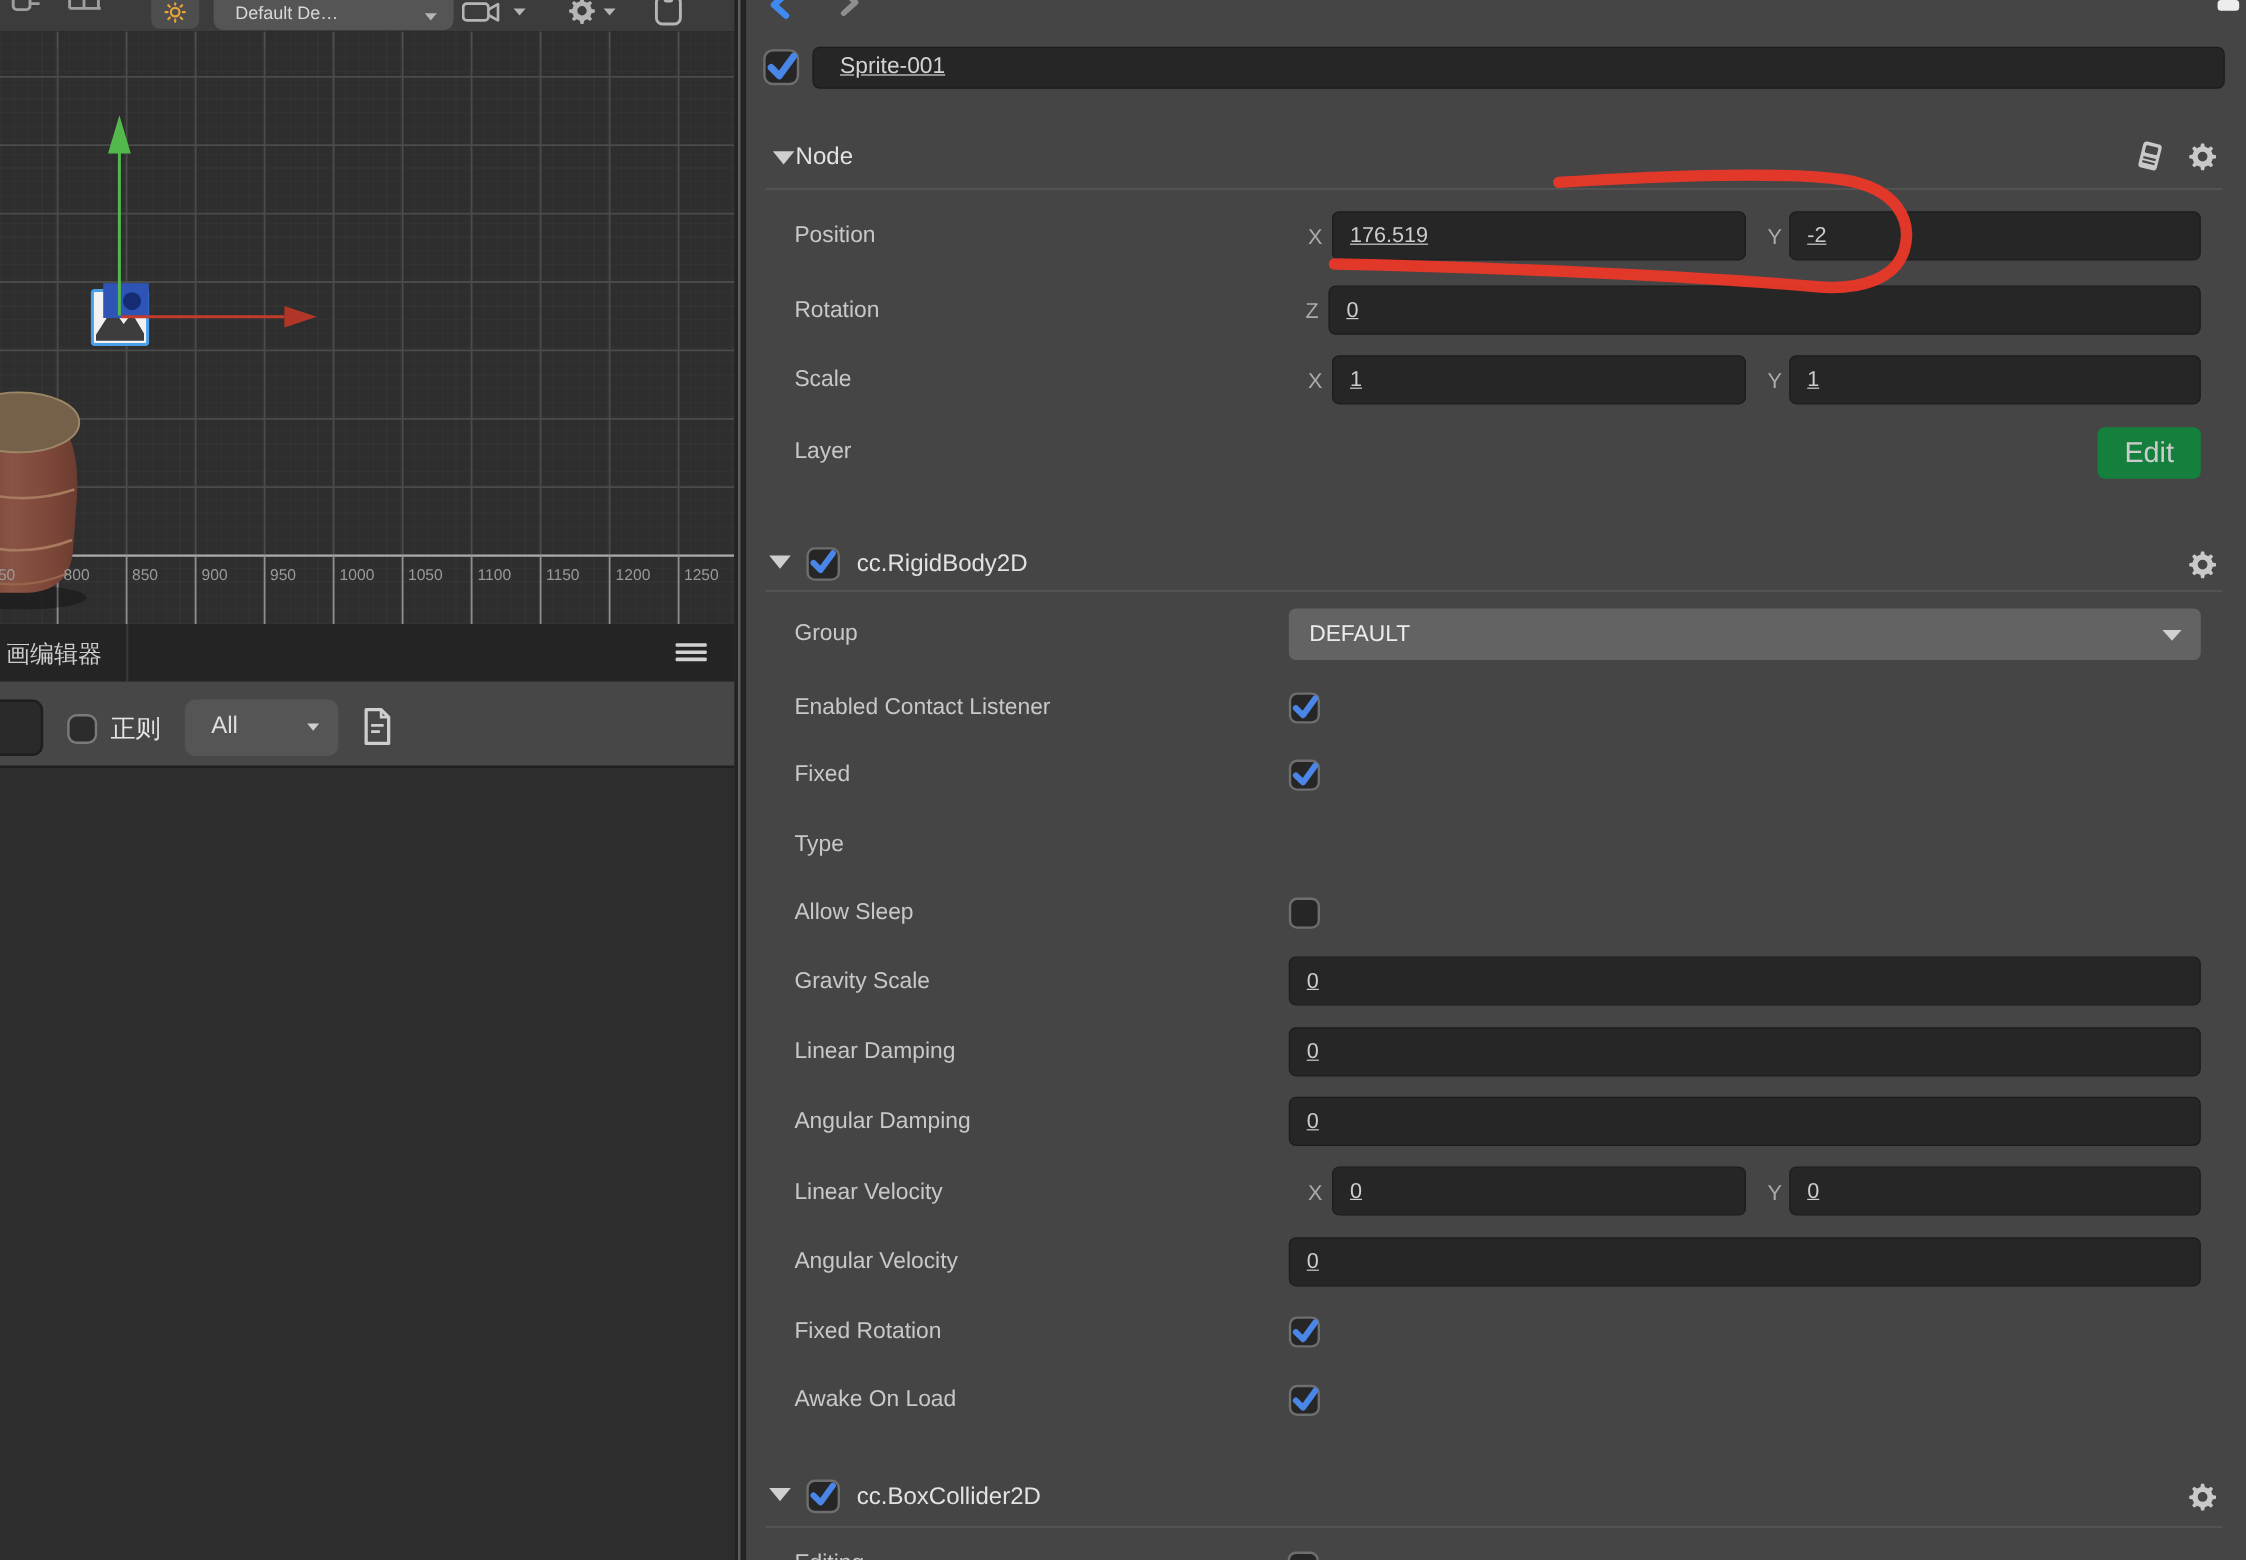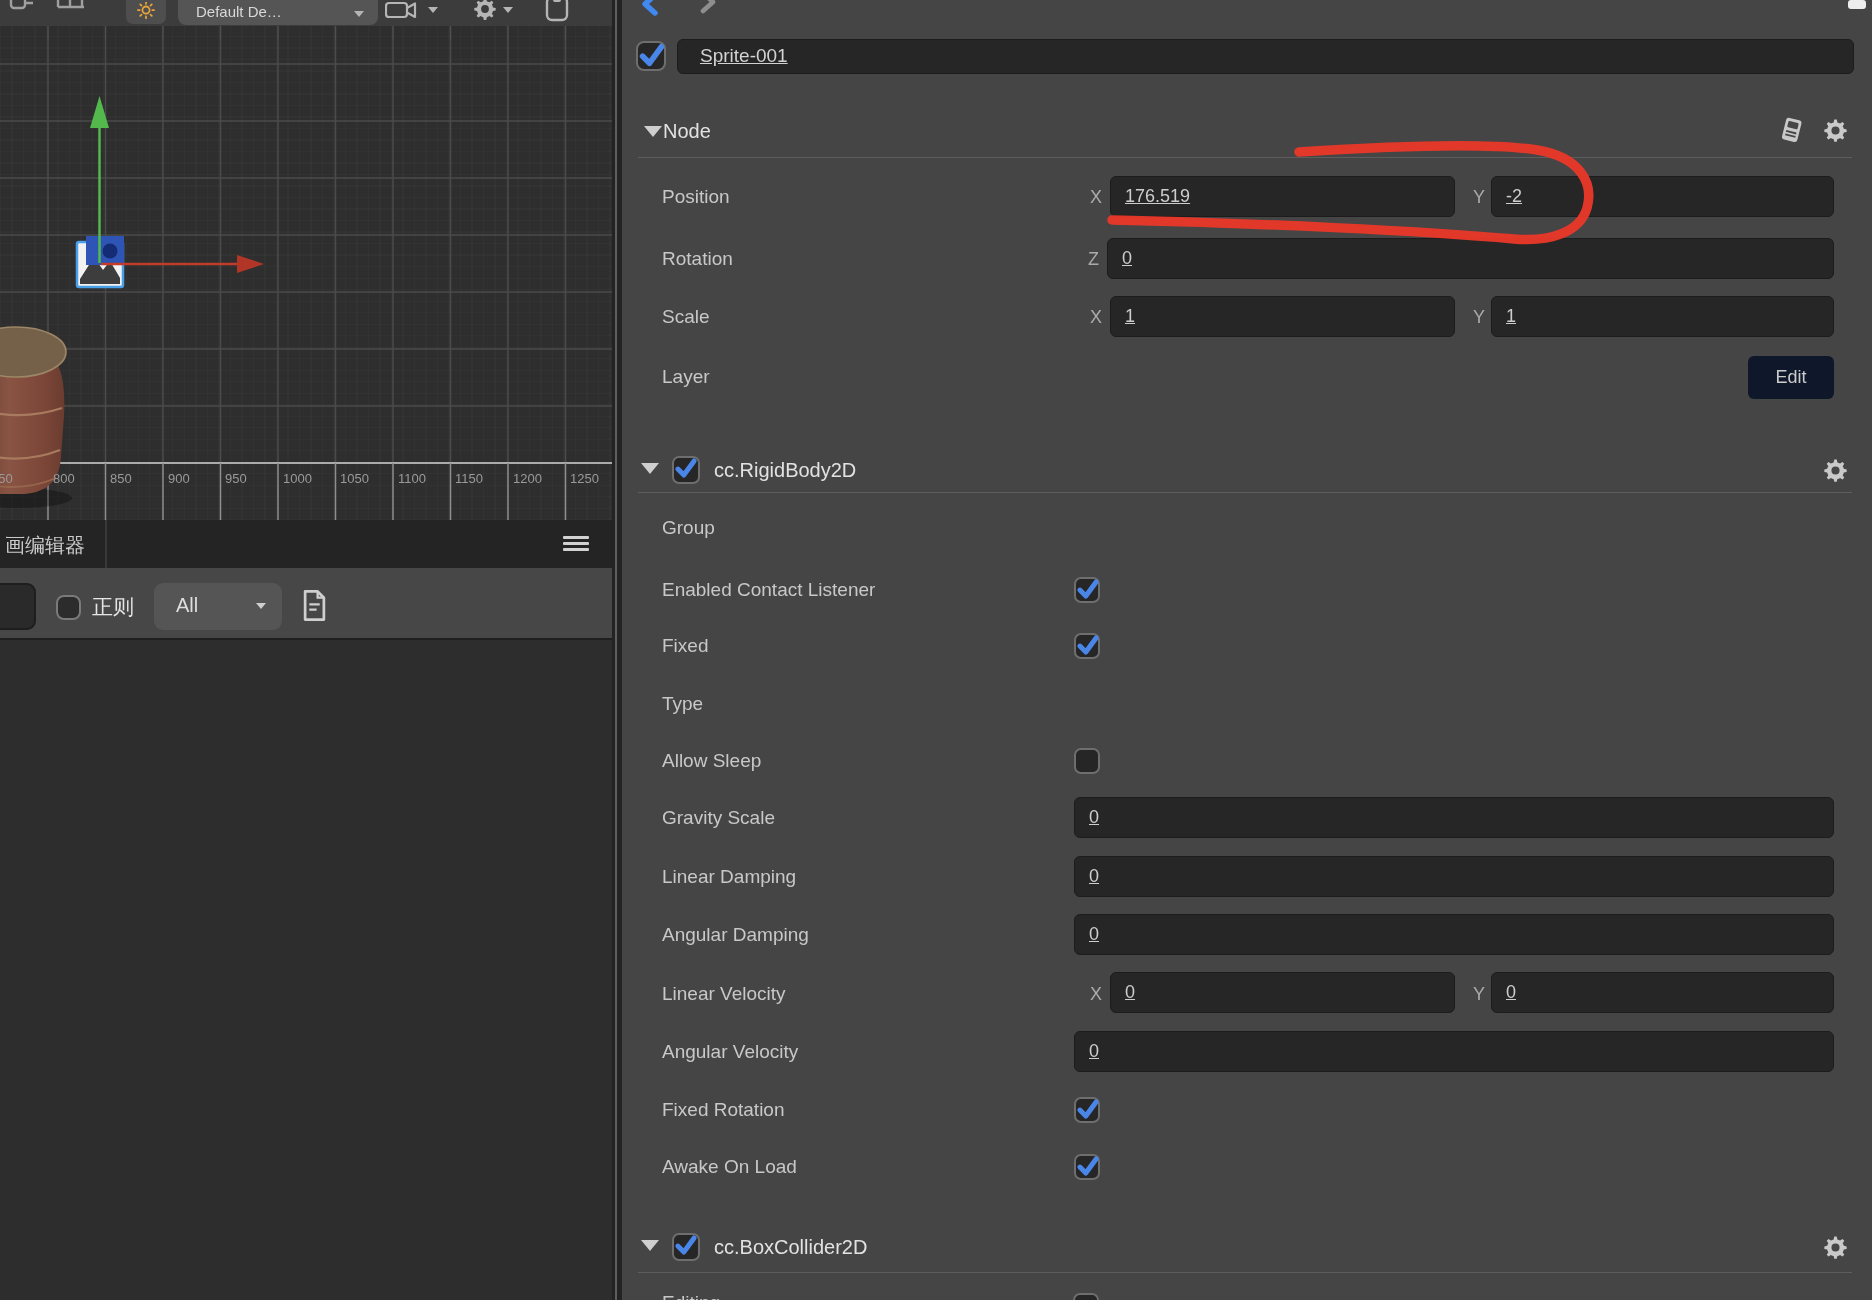--- a/index.html
+++ b/index.html
@@ -47,22 +47,22 @@
   .cb-lg{width:30px;height:30px;border-radius:8px;}
   .cb-lg svg{width:30px;height:30px;}
   .field{position:absolute;height:41px;background:#262626;border:1px solid #1c1c1c;border-radius:6px;
          color:#cdcdcd;font-size:18px;line-height:38px;padding-left:14px;text-decoration:underline;}
   .name-field{height:35px;line-height:32px;font-size:19px;padding-left:22px;color:#d2d2d2;}
   .row-label{position:absolute;left:40px;font-size:19px;color:#c8c8c8;line-height:22px;}
   .axis{position:absolute;font-size:18px;color:#ababab;line-height:20px;}
   .dropdown{position:absolute;height:43px;background:#636363;border-radius:6px;}
   .dropdown span{position:absolute;left:17px;top:0;line-height:43px;font-size:19px;color:#ebebeb;}
   .dropdown .caret{position:absolute;right:16px;top:18px;width:0;height:0;border:8px solid transparent;border-top:9px solid #d0d0d0;border-bottom:none;}
-  .btn-edit{position:absolute;width:86px;height:43px;background:#0f172a;border-radius:6px;color:#cccccc;
-            font-size:18px;text-align:center;line-height:43px;}
+  .btn-edit{position:absolute;width:86px;height:43px;background:#15803d;border-radius:6px;color:#cccccc;
+            font-size:24px;text-align:center;line-height:43px;}
   .sec-title{position:absolute;font-size:20px;color:#e2e2e2;line-height:26px;}
   .tri{position:absolute;width:0;height:0;border-left:9px solid transparent;border-right:9px solid transparent;border-top:11px solid #cfcfcf;}
   .icon-btn{position:absolute;color:#c9c9c9;}
   .divider{position:absolute;left:16px;width:1214px;height:1px;background:#5d5d5d;}
   .annotation{position:absolute;left:0;top:0;pointer-events:none;z-index:50;}
 </style>
 </head>
 <body>
 
 <svg width="0" height="0" style="position:absolute">
@@ -266,20 +266,24 @@
           <use href="#check-sym"></use>
         </svg>
     </div>
     <div class="sec-title" style="left:92px;top:457px">cc.RigidBody2D</div>
     <svg class="icon-btn" style="left:1201px;top:458px" width="25" height="25">
         <use href="#gear-sym"></use>
       </svg>
     <div class="divider" style="top:492px"></div>
 
     <span class="row-label" style="top:517px">Group</span>
+    <div class="dropdown" style="left:452px;top:507px;width:760px">
+      <span>DEFAULT</span>
+      <i class="caret"></i>
+    </div>
 
     <span class="row-label" style="top:579px">Enabled Contact Listener</span>
     <div class="checkbox checked" style="left:452px;top:577px">
       <svg viewBox="0 0 24 24">
           <use href="#check-sym"></use>
         </svg>
     </div>
 
     <span class="row-label" style="top:635px">Fixed</span>
     <div class="checkbox checked" style="left:452px;top:633px">

